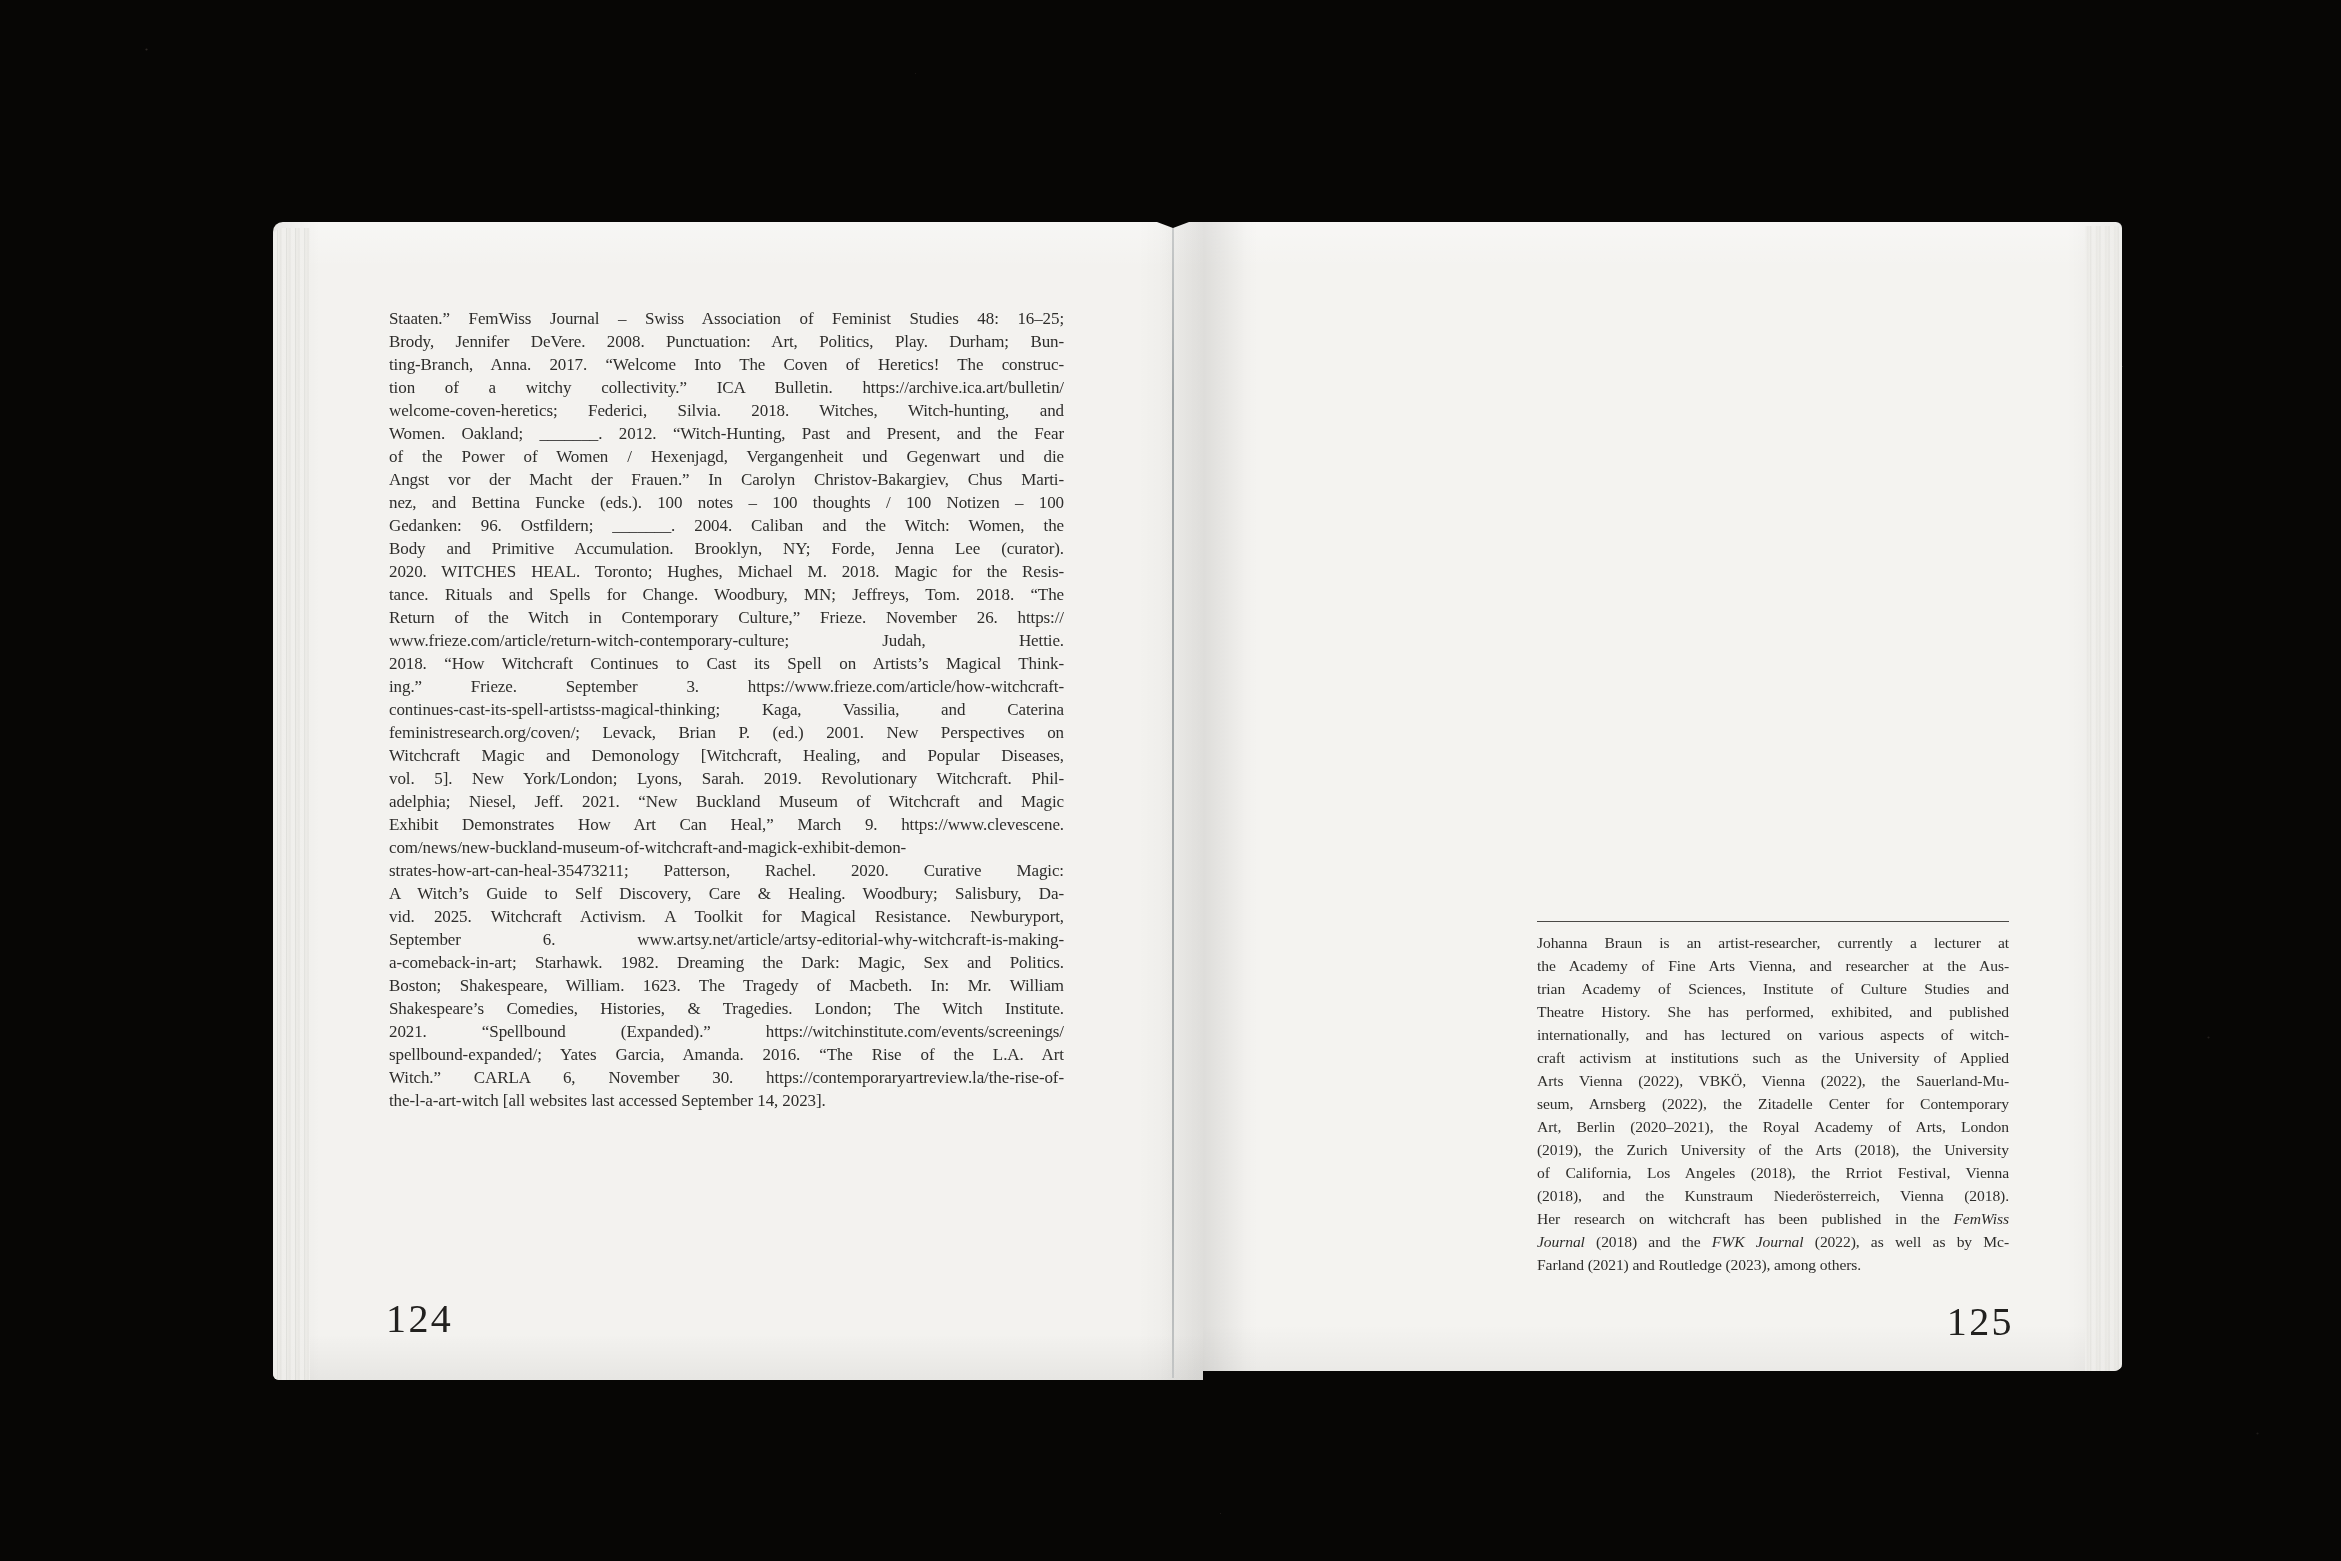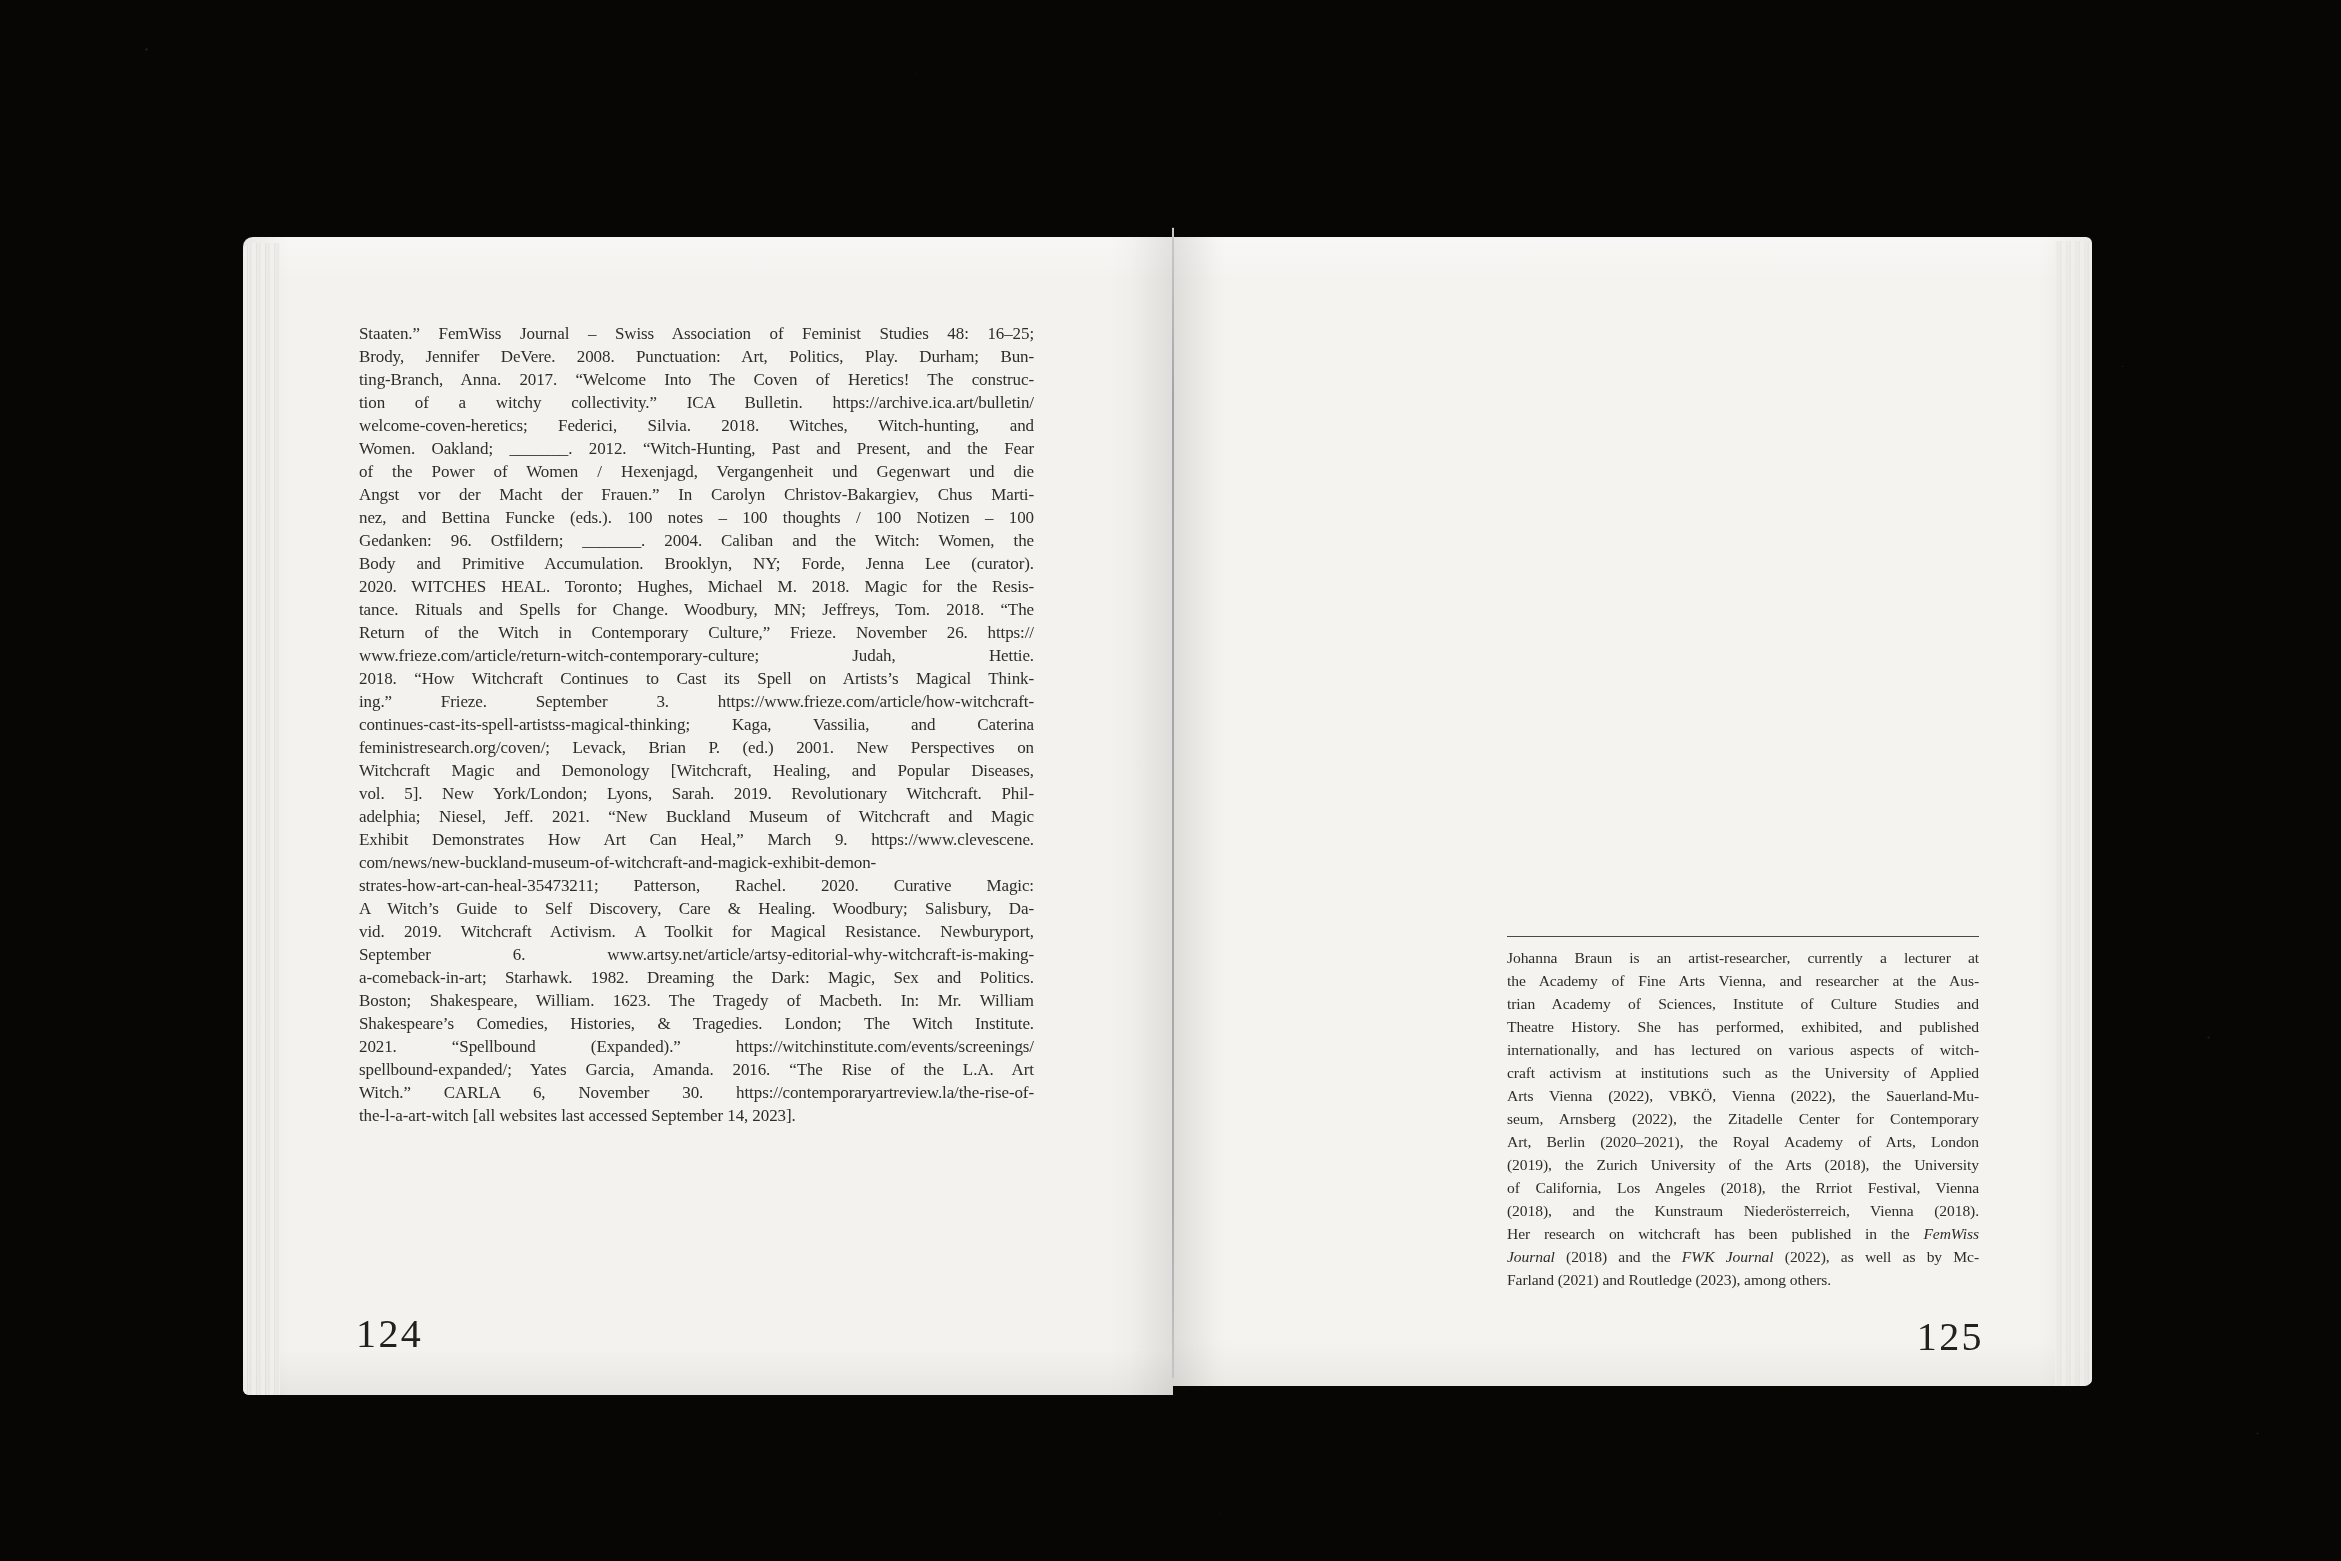--- a/index.html
+++ b/index.html
@@ -30,22 +30,23 @@
       915px 73px 0 0 rgba(180,160,150,.15),
       2257px 1433px 0 0.6px rgba(180,160,150,.14);
   }
 
   .book {
     position: absolute;
     left: 243px; top: 222px;
     width: 1849px; height: 1158px;
   }
   .page {
-    position: absolute; top: 15px;
+    position: absolute; top: 0;
     background: #f3f2ef;
+    margin-left: 30px;
   }
   .page.left {
     left: 0; width: 930px; height: 1158px;
     border-radius: 9.8px 0 0 6.1px;
     background:
       linear-gradient(to right,
         rgba(0,0,0,0.06) 0%, rgba(0,0,0,0.0) 5%,
         rgba(0,0,0,0.0) 93%, rgba(0,0,0,0.045) 100%),
       linear-gradient(to bottom,
         rgba(255,255,255,0.35) 0%, rgba(255,255,255,0) 4%,
@@ -182,21 +183,21 @@
           <div class="tline">ing.” Frieze. September 3. https://www.frieze.com/article/how-witchcraft-</div>
           <div class="tline">continues-cast-its-spell-artistss-magical-thinking; Kaga, Vassilia, and Caterina</div>
           <div class="tline">feministresearch.org/coven/; Levack, Brian P. (ed.) 2001. New Perspectives on</div>
           <div class="tline">Witchcraft Magic and Demonology [Witchcraft, Healing, and Popular Diseases,</div>
           <div class="tline">vol. 5]. New York/London; Lyons, Sarah. 2019. Revolutionary Witchcraft. Phil-</div>
           <div class="tline">adelphia; Niesel, Jeff. 2021. “New Buckland Museum of Witchcraft and Magic</div>
           <div class="tline">Exhibit Demonstrates How Art Can Heal,” March 9. https://www.clevescene.</div>
           <div class="tline">com/news/new-buckland-museum-of-witchcraft-and-magick-exhibit-demon-</div>
           <div class="tline">strates-how-art-can-heal-35473211; Patterson, Rachel. 2020. Curative Magic:</div>
           <div class="tline">A Witch’s Guide to Self Discovery, Care &amp; Healing. Woodbury; Salisbury, Da-</div>
-          <div class="tline">vid. 2019. Witchcraft Activism. A Toolkit for Magical Resistance. Newburyport,</div>
+          <div class="tline">vid. 2025. Witchcraft Activism. A Toolkit for Magical Resistance. Newburyport,</div>
           <div class="tline">September 6. www.artsy.net/article/artsy-editorial-why-witchcraft-is-making-</div>
           <div class="tline">a-comeback-in-art; Starhawk. 1982. Dreaming the Dark: Magic, Sex and Politics.</div>
           <div class="tline">Boston; Shakespeare, William. 1623. The Tragedy of Macbeth. In: Mr. William</div>
           <div class="tline">Shakespeare’s Comedies, Histories, &amp; Tragedies. London; The Witch Institute.</div>
           <div class="tline">2021. “Spellbound (Expanded).” https://witchinstitute.com/events/screenings/</div>
           <div class="tline">spellbound-expanded/; Yates Garcia, Amanda. 2016. “The Rise of the L.A. Art</div>
           <div class="tline">Witch.” CARLA 6, November 30. https://contemporaryartreview.la/the-rise-of-</div>
           <div class="tline last">the-l-a-art-witch [all websites last accessed September 14, 2023].</div>
         </div>
       <div class="pagenum left-num">124</div>

